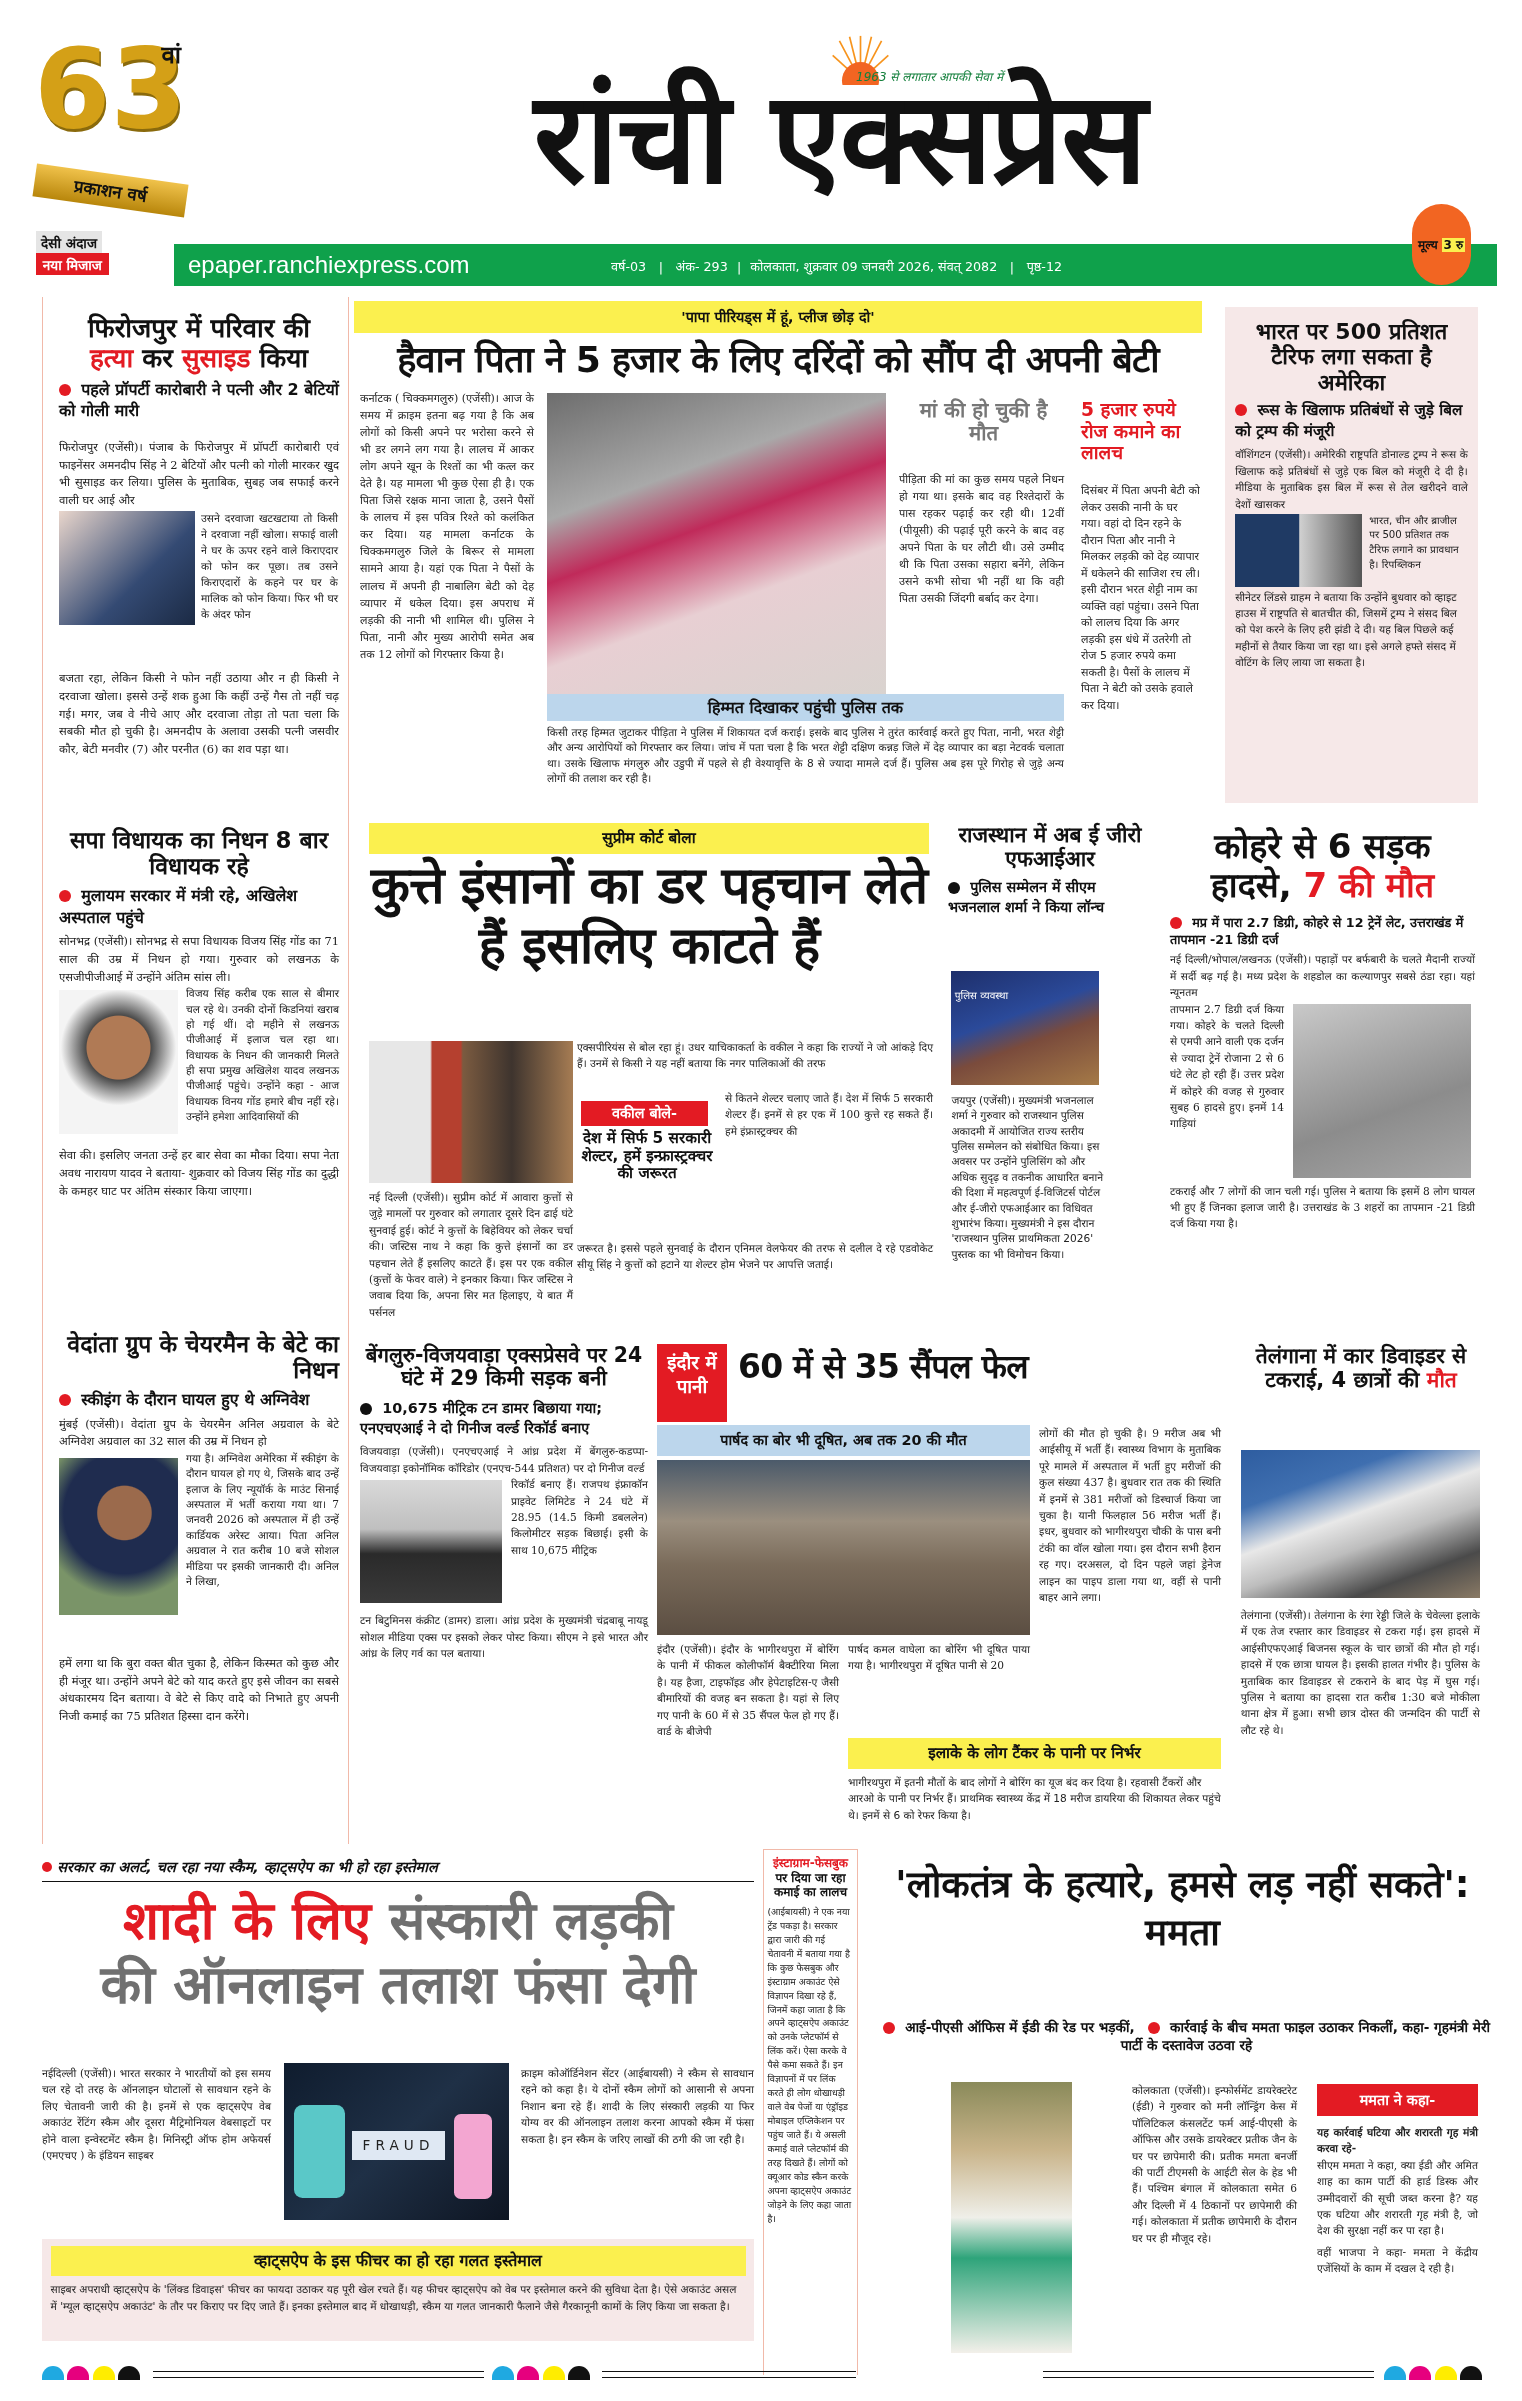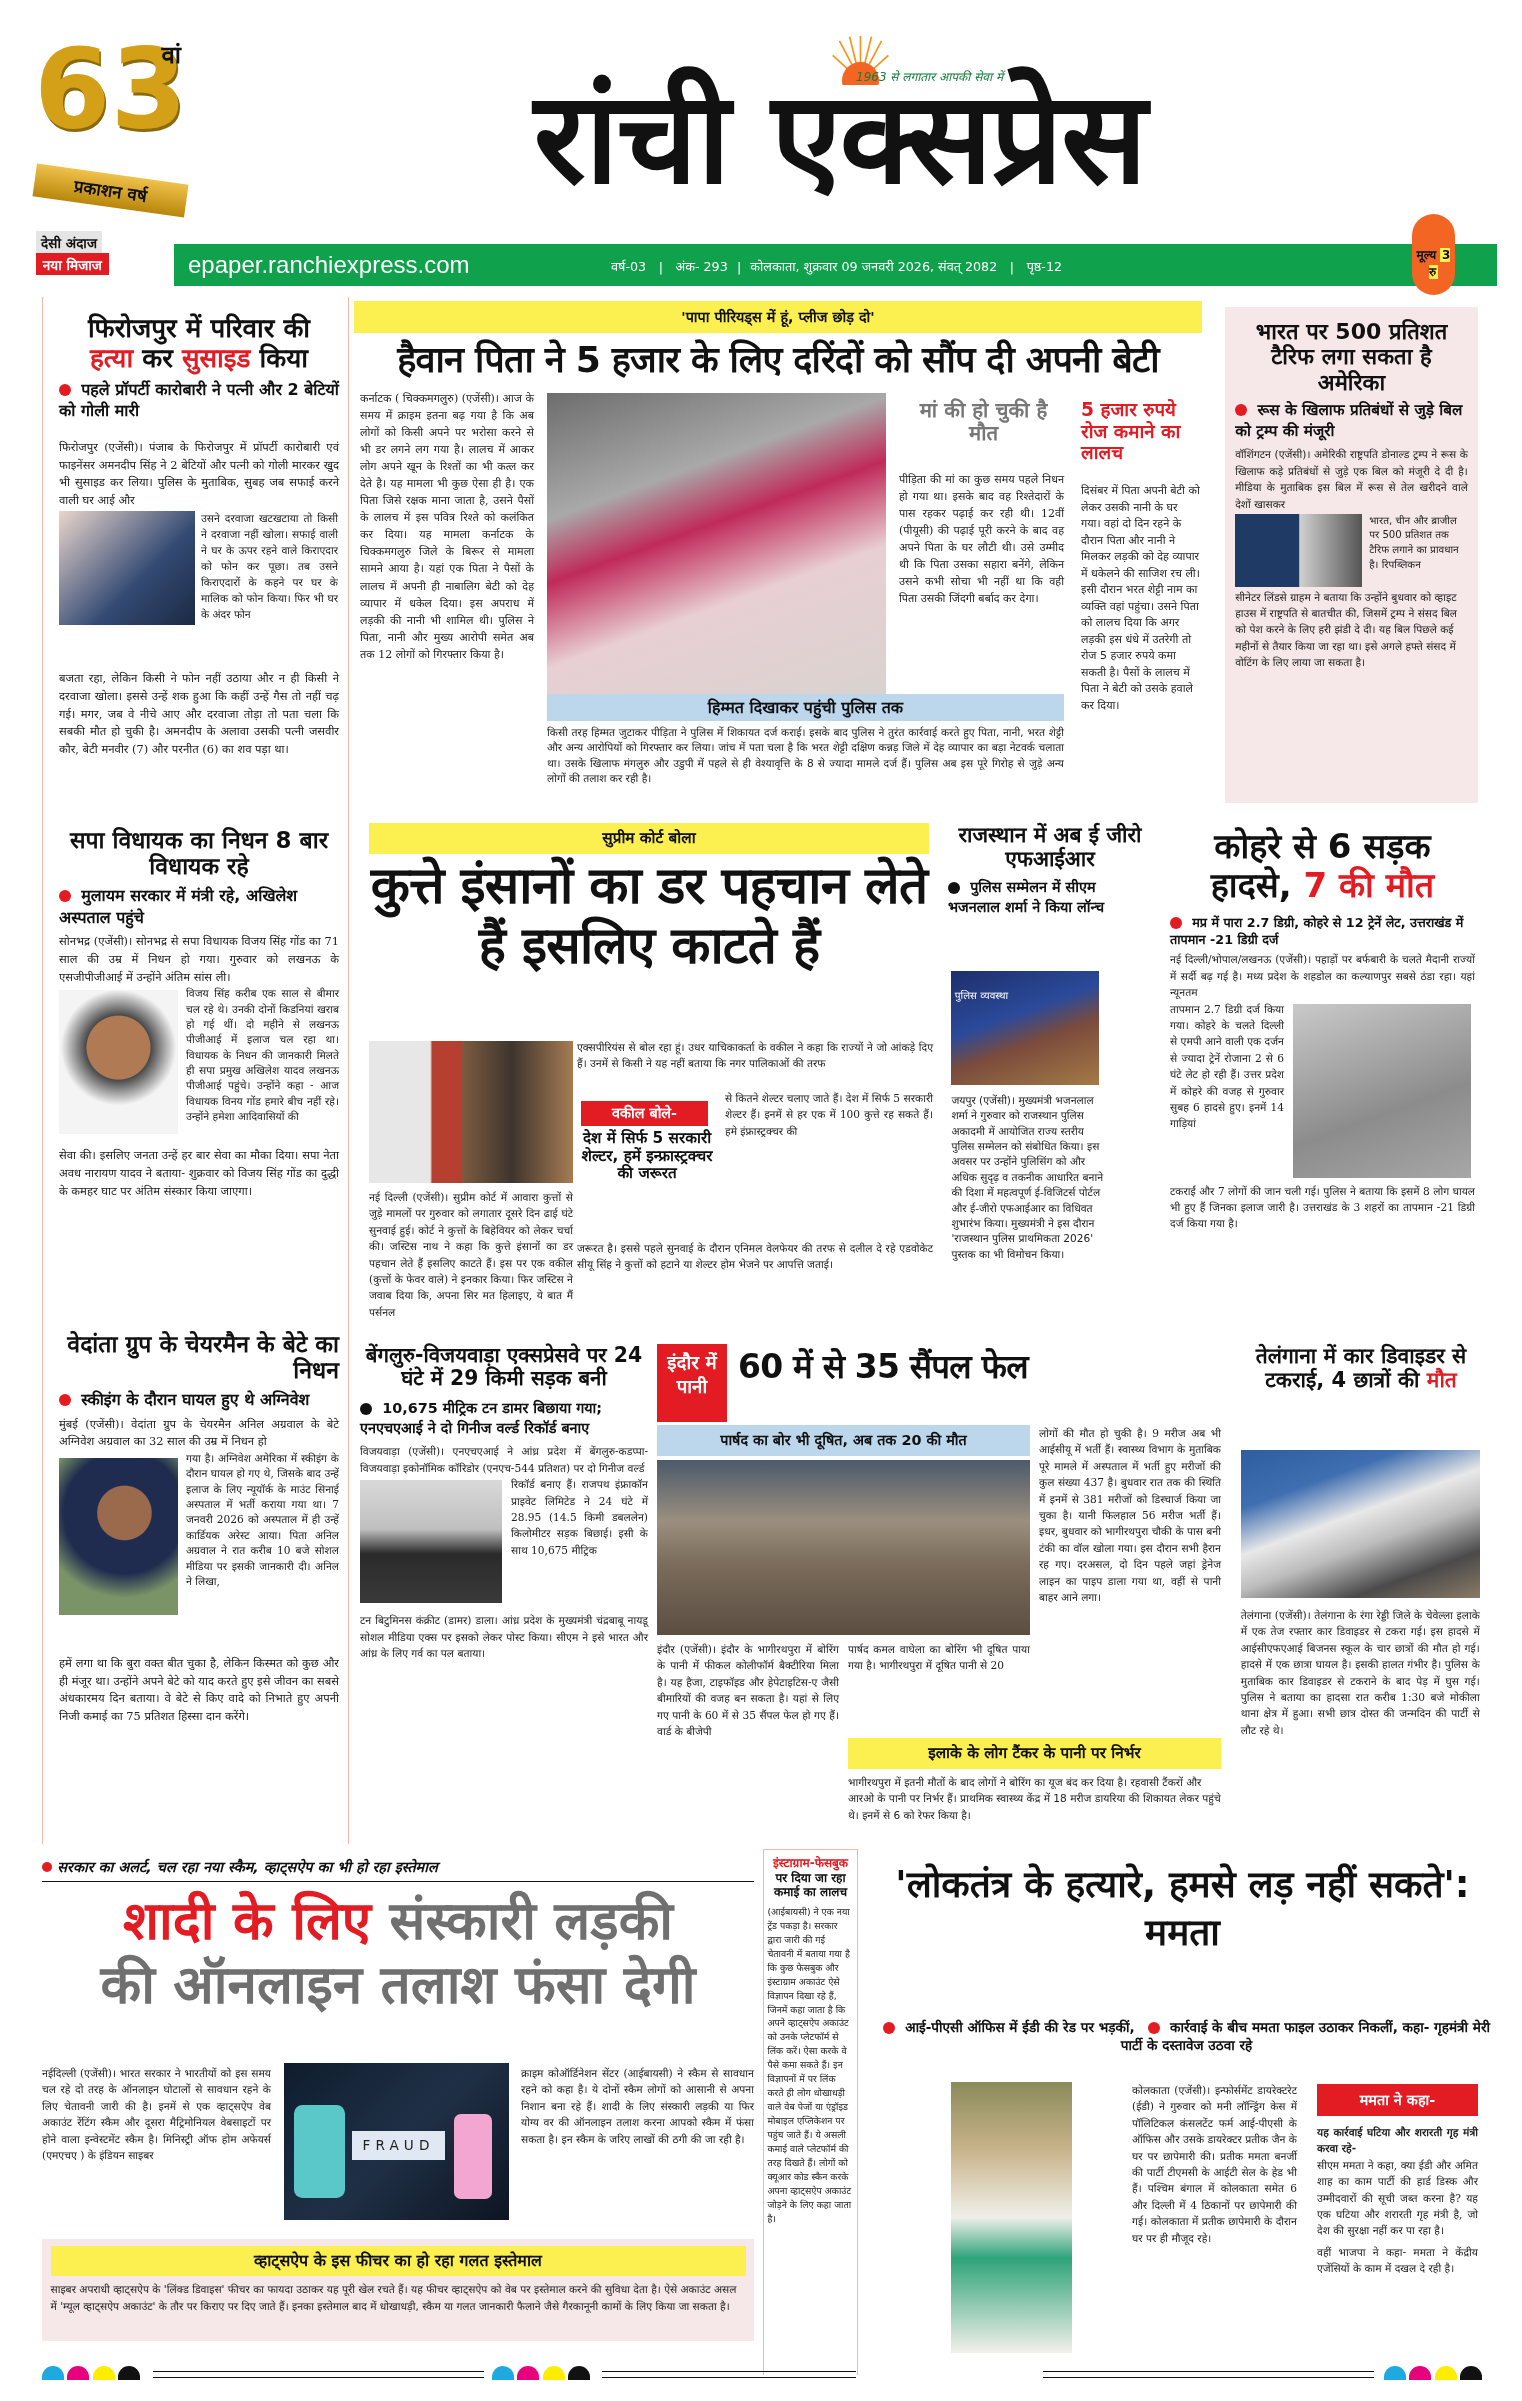--- a/index.html
+++ b/index.html
@@ -52,21 +52,21 @@
   <div class="abs" style="left:188px;top:251px;font-size:24px;color:#fff;font-family:'Liberation Sans',sans-serif">epaper.ranchiexpress.com</div>
   <div class="abs" style="left:611px;top:257px;color:#fff;font-size:12.7px;white-space:nowrap">
     <span>वर्ष-03</span>
     <span style="margin:0 8.5px">|</span>
     <span>अंक- 293</span>
     <span style="margin:0 5.1px">|</span>
     <span>कोलकाता, शुक्रवार 09 जनवरी 2026, संवत् 2082</span>
     <span style="margin:0 8.5px">|</span>
     <span>पृष्ठ-12</span>
   </div>
-  <div class="abs" style="left:1412px;top:214px;width:43px;height:81px;border-radius:30px 30px 30px 30px;background:#f26522;color:#111;text-align:center;padding-top:32px;font-weight:bold;font-size:12px">
+  <div class="abs" style="left:1412px;top:204px;width:59px;height:81px;border-radius:30px 30px 30px 30px;background:#f26522;color:#111;text-align:center;padding-top:32px;font-weight:bold;font-size:12px">
     <span>मूल्य</span>
     <span style="background:#fbf04f;padding:0 1.7px">3 रु</span>
   </div>
 </div>
 
 <div class="abs box-border" style="left:42px;top:297px;width:307px;height:1547px;border-top:none;border-bottom:none"></div>
 
 <div class="abs" style="left:59px;top:314px;width:280px">
   <div class="hl" style="font-size:26px;text-align:center">
     <span>फिरोजपुर में परिवार की</span><br>

